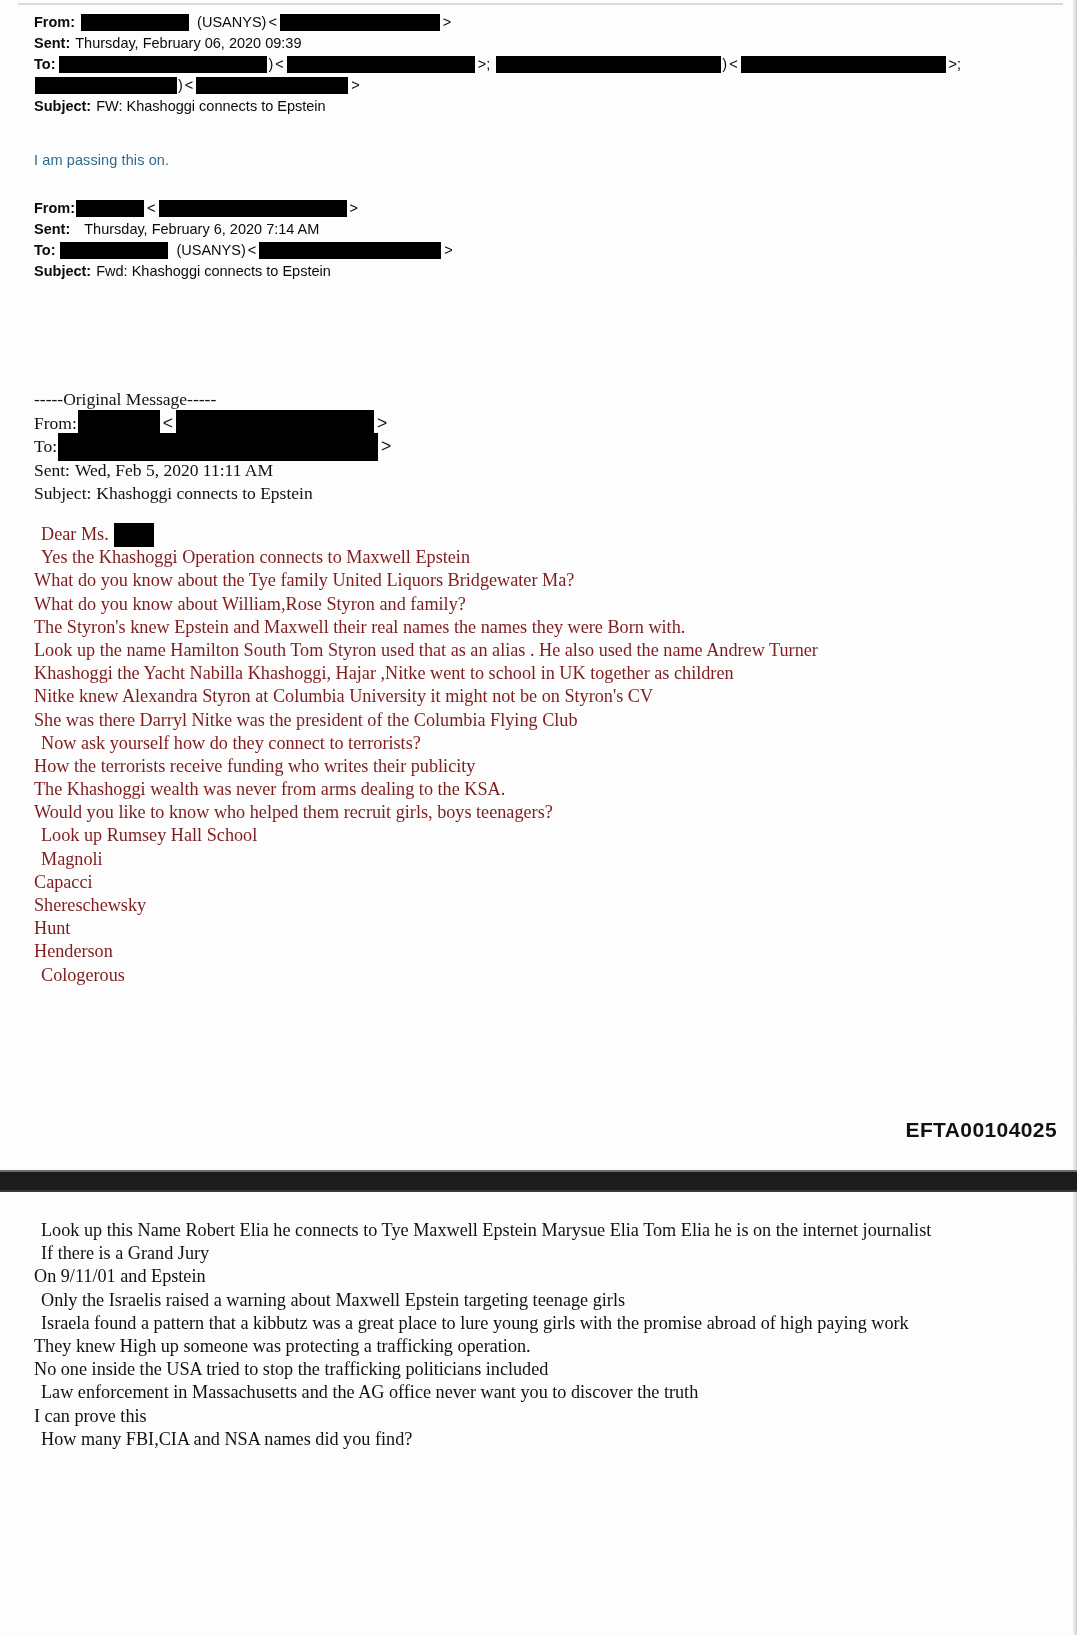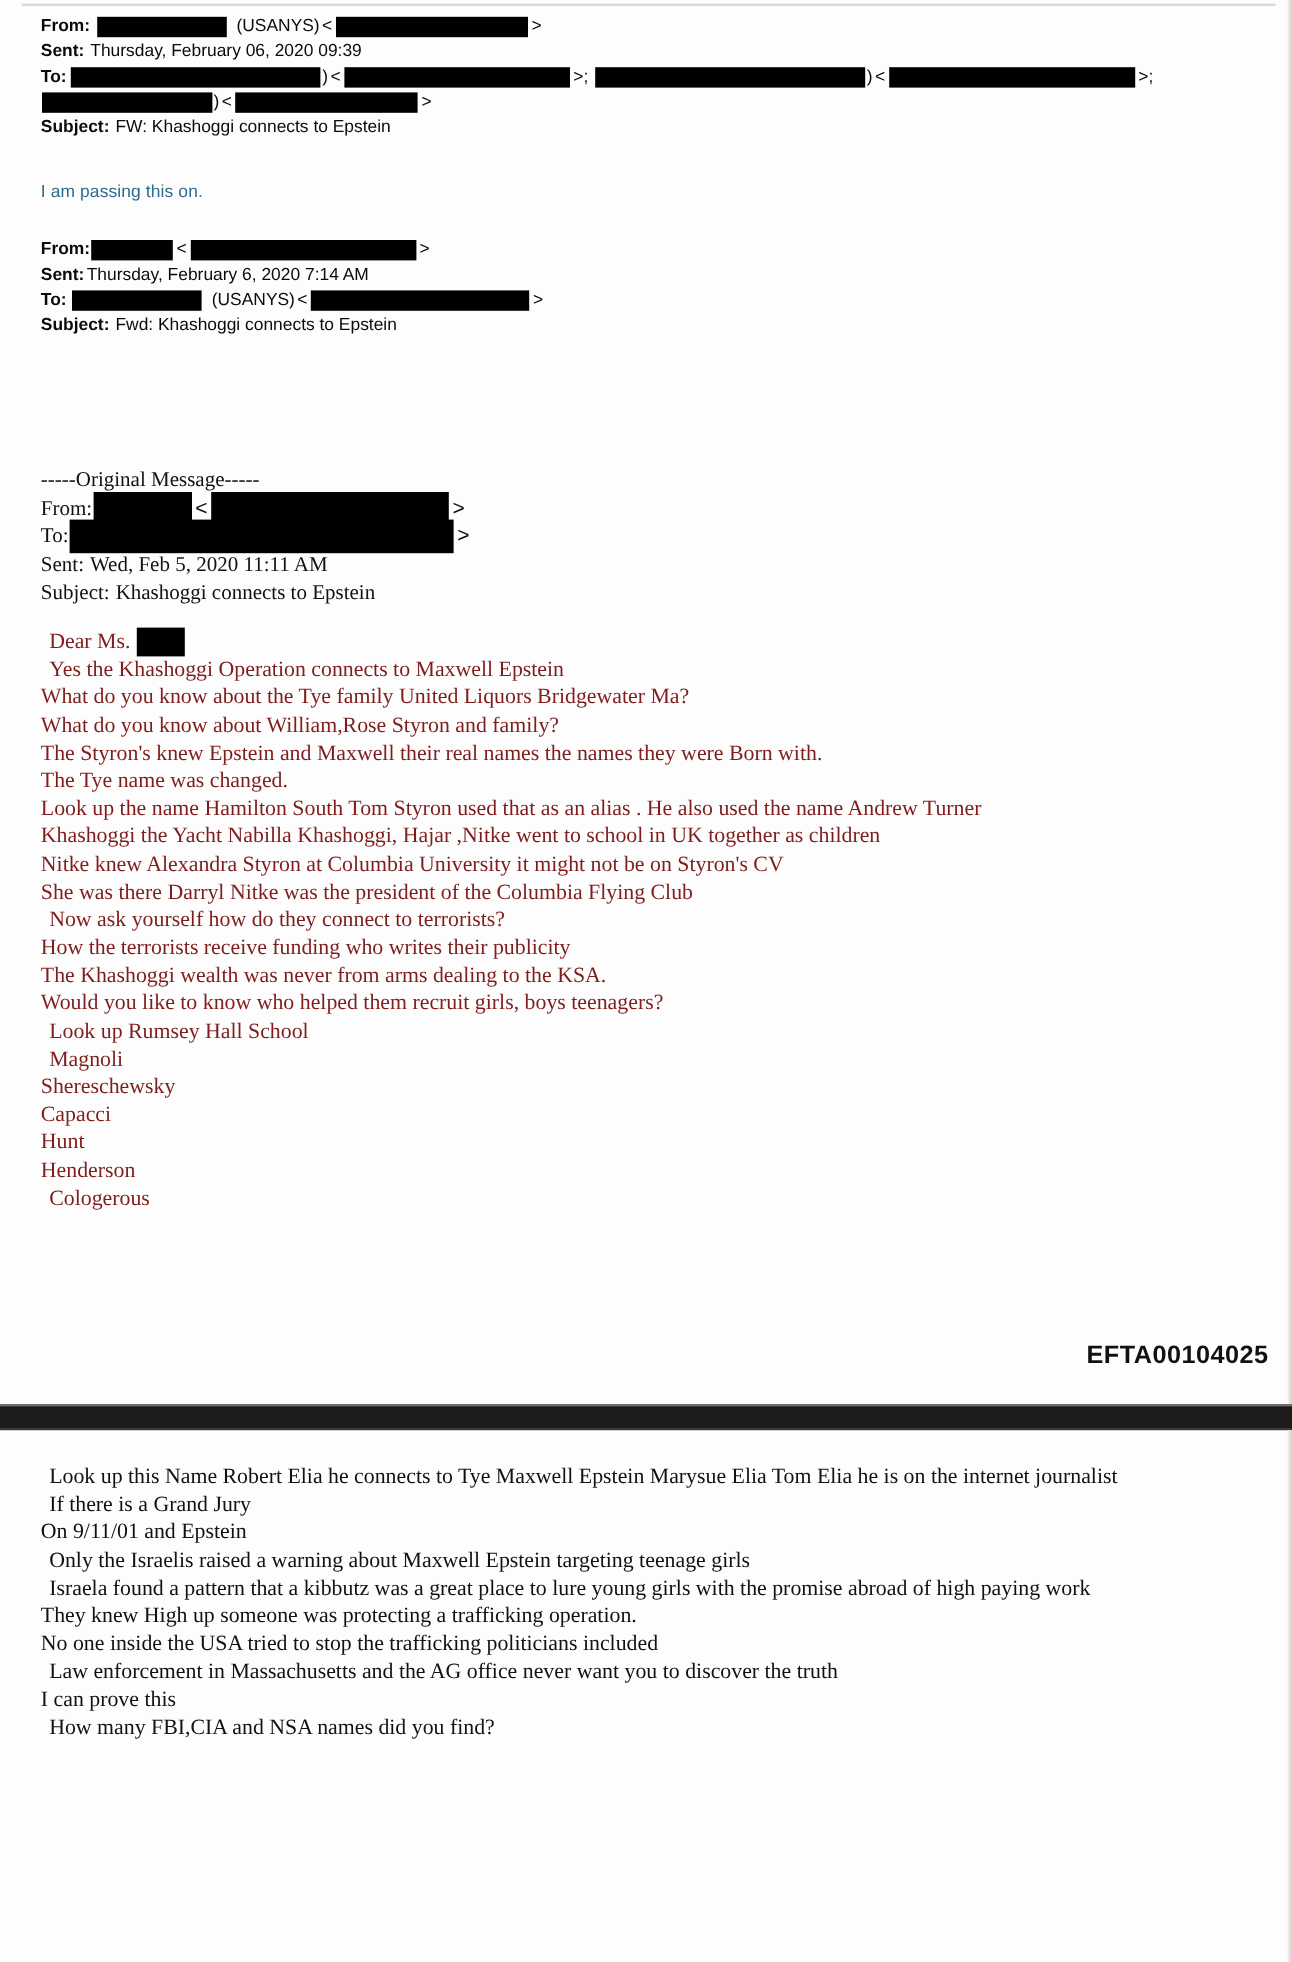--- a/index.html
+++ b/index.html
@@ -215,21 +215,21 @@
     <div class="hdr-block hdr2">
       <div class="row">
         <span class="lbl">From:</span>
         <span class="redact" style="width:68px;"></span>
         <span class="angle">&lt;</span>
         <span class="redact" style="width:188px;"></span>
         <span class="angle">&gt;</span>
       </div>
       <div class="row">
         <span class="lbl">Sent:</span>
-        <span style="margin-left:2px;">Thursday, February 6, 2020 7:14 AM</span>
+        <span style="margin-left:14px;">Thursday, February 6, 2020 7:14 AM</span>
       </div>
       <div class="row">
         <span class="lbl">To:</span>
         <span class="redact" style="width:108px;margin-left:5px;"></span>
         <span style="margin-left:7px;">(USANYS)</span>
         <span class="angle">&lt;</span>
         <span class="redact" style="width:182px;"></span>
         <span class="angle">&gt;</span>
       </div>
       <div class="row">
@@ -265,33 +265,32 @@
     <div class="body-text">
       <div class="ln dear ind">
         <span>Dear Ms.</span>
         <span class="redact" style="width:40px;height:24px;margin-left:5px;"></span>
       </div>
       <div id="p1-lines">
           <div class="ln ind">Yes the Khashoggi Operation connects to Maxwell Epstein</div>
           <div class="ln">What do you know about the Tye family United Liquors Bridgewater Ma?</div>
           <div class="ln">What do you know about William,Rose Styron and family?</div>
           <div class="ln">The Styron's knew Epstein and Maxwell their real names the names they were Born with.</div>
-          <div class="ln">The Tye name was changed.</div>
           <div class="ln">Look up the name Hamilton South Tom Styron used that as an alias . He also used the name Andrew Turner</div>
           <div class="ln">Khashoggi the Yacht Nabilla  Khashoggi, Hajar ,Nitke  went to school in UK together as children</div>
           <div class="ln">Nitke knew Alexandra Styron at Columbia University it might not be on Styron's CV</div>
           <div class="ln">She was there Darryl Nitke was the president of the Columbia Flying Club</div>
           <div class="ln ind">Now ask yourself how do they connect to terrorists?</div>
           <div class="ln">How the terrorists receive funding who writes their publicity</div>
           <div class="ln">The Khashoggi wealth was never from arms dealing to the KSA.</div>
           <div class="ln">Would you like to know who helped them recruit girls, boys teenagers?</div>
           <div class="ln ind">Look up Rumsey Hall School</div>
           <div class="ln ind">Magnoli</div>
+          <div class="ln">Capacci</div>
           <div class="ln">Shereschewsky</div>
-          <div class="ln">Capacci</div>
           <div class="ln">Hunt</div>
           <div class="ln">Henderson</div>
           <div class="ln ind">Cologerous</div>
         </div>
     </div>
 
     <div class="bates">EFTA00104025</div>
   </div>
 
   <div class="page-divider"></div>

